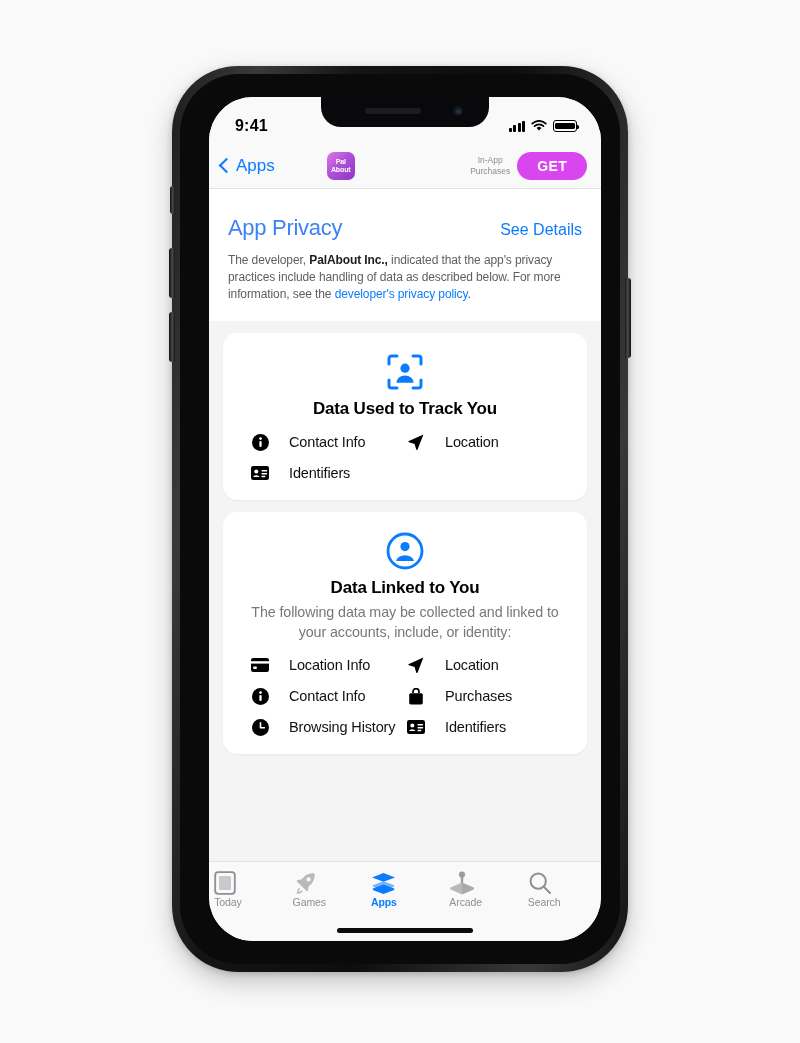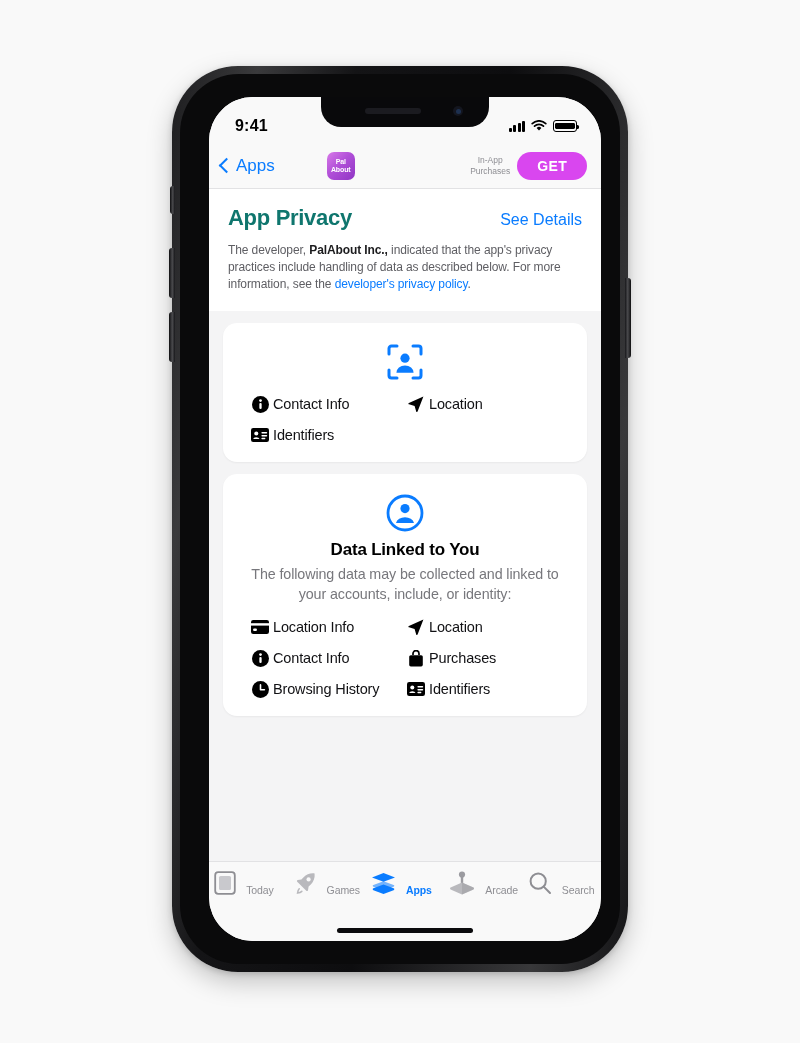--- a/index.html
+++ b/index.html
@@ -127,21 +127,21 @@
   }
 
   
   #content {
     position: absolute; top: 92px; left: 0; right: 0; bottom: 80px;
     background: #f4f4f5;
     overflow: hidden;
   }
   #privacy-header { background: #ffffff; padding: 16px 19px 18px 19px; }
   #privacy-title-row { display: flex; align-items: baseline; justify-content: space-between; }
-  #privacy-title { font-size: 22px; font-weight: bold; color: #0f766e; letter-spacing: -0.3px; }
+  #privacy-title { font-size: 22px; font-weight: normal; color: #3b82f6; letter-spacing: -0.3px; margin-top: 10px; }
   #see-details { font-size: 16px; color: #0a7cff; cursor: pointer; }
   #privacy-desc {
     margin-top: 11px; font-size: 12px; line-height: 1.42; color: #5e5e63; letter-spacing: -0.1px;
   }
   #privacy-desc b { color: #1c1c1e; font-weight: bold; }
   #privacy-desc a { color: #0a7cff; text-decoration: none; }
 
   .card {
     background: #ffffff;
     margin: 12px 14px 0 14px;
@@ -154,34 +154,34 @@
   .card-sub { text-align: center; font-size: 14.3px; line-height: 1.37; color: #77777c; margin-top: 5px; letter-spacing: -0.1px; }
 
   .card-items {
     margin-top: 14px;
     display: grid;
     grid-template-columns: 1fr 1fr;
     row-gap: 13px;
     column-gap: 4px;
     padding: 0 14px 0 14px;
   }
-  .item { display: flex; align-items: center; gap: 4px; }
+  .item { display: flex; align-items: center; gap: 20px; }
   .item-icon { width: 18px; height: 18px; flex: 0 0 18px; display: flex; align-items: center; justify-content: center; }
   .item-label { font-size: 14.5px; color: #111114; letter-spacing: -0.15px; }
 
   
   #tab-bar {
     position: absolute; bottom: 0; left: 0; right: 0; height: 80px;
     background: #f9f9f9;
     border-top: 1px solid #e2e2e4;
     display: flex; align-items: flex-start; justify-content: space-around;
     padding-top: 8px;
     z-index: 20;
   }
-  .tab { display: flex; flex-direction: row; align-items: flex-end; gap: 10px; width: 68px; cursor: pointer; }
+  .tab { display: flex; flex-direction: column; align-items: flex-start; gap: 0; width: 68px; cursor: pointer; }
   .tab-icon { height: 26px; display: flex; align-items: center; justify-content: center; }
   .tab-label { font-size: 10.5px; color: #8e8e93; letter-spacing: -0.1px; }
   .tab.active .tab-label { color: #0a7cff; font-weight: bold; }
   #home-indicator {
     position: absolute; bottom: 8px; left: 50%; transform: translateX(-50%);
     width: 136px; height: 5px; border-radius: 3px; background: #0b0b0d;
   }
 </style>
 </head>
 <body>
@@ -255,20 +255,21 @@
             <g fill="none" stroke="#0a7cff" stroke-width="3" stroke-linecap="round">
               <path d="M3 11 V5.5 A2.5 2.5 0 0 1 5.5 3 H11"></path>
               <path d="M27 3 H32.5 A2.5 2.5 0 0 1 35 5.5 V11"></path>
               <path d="M35 27 V32.5 A2.5 2.5 0 0 1 32.5 35 H27"></path>
               <path d="M11 35 H5.5 A2.5 2.5 0 0 1 3 32.5 V27"></path>
             </g>
             <circle cx="19" cy="15.2" r="4.6" fill="#0a7cff"></circle>
             <path d="M10.4 29.8 a8.6 7.4 0 0 1 17.2 0 z" fill="#0a7cff"></path>
           </svg>
         </div>
+        <div class="card-title">Data Used to Track You</div>
         <div class="card-items">
           <div class="item">
             <span class="item-icon">
               <svg width="17" height="17" viewBox="0 0 17 17">
                   <circle cx="8.5" cy="8.5" r="8.5" fill="#000"></circle>
                   <circle cx="8.5" cy="4.6" r="1.35" fill="#fff"></circle>
                   <rect x="7.35" y="7" width="2.3" height="6" rx="1.1" fill="#fff"></rect>
                 </svg>
             </span>
             <span class="item-label">Contact Info</span>

